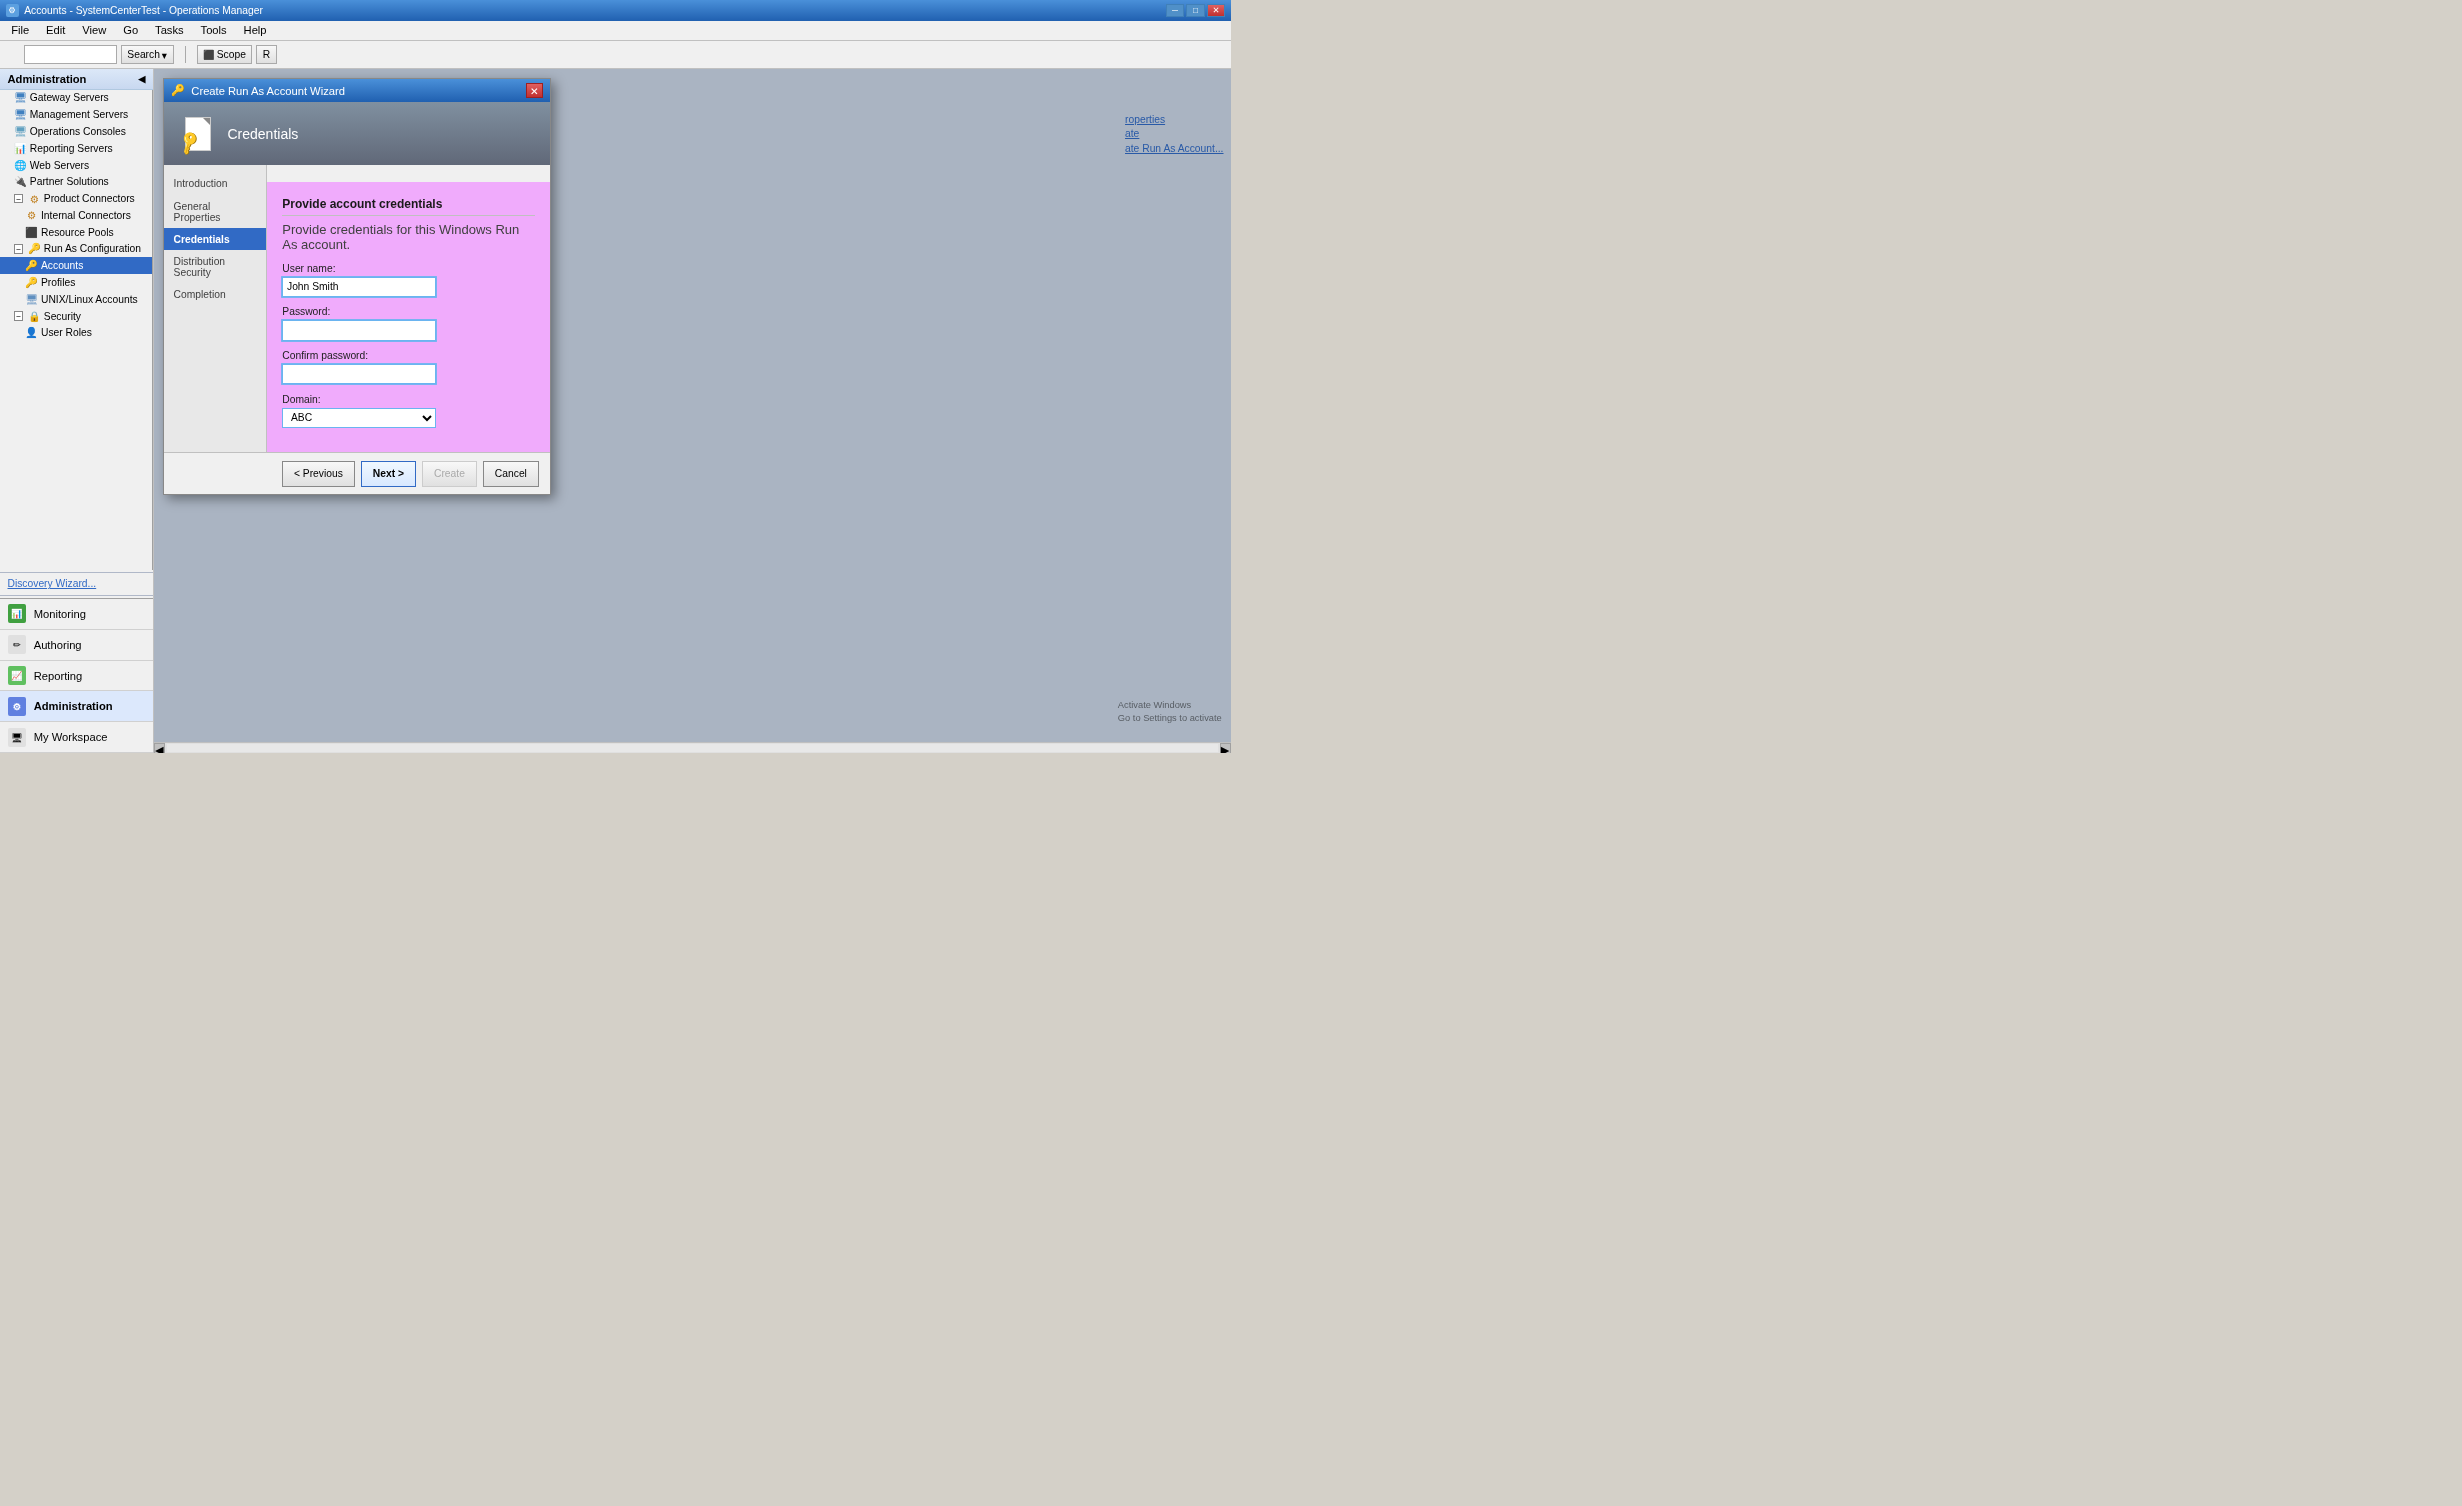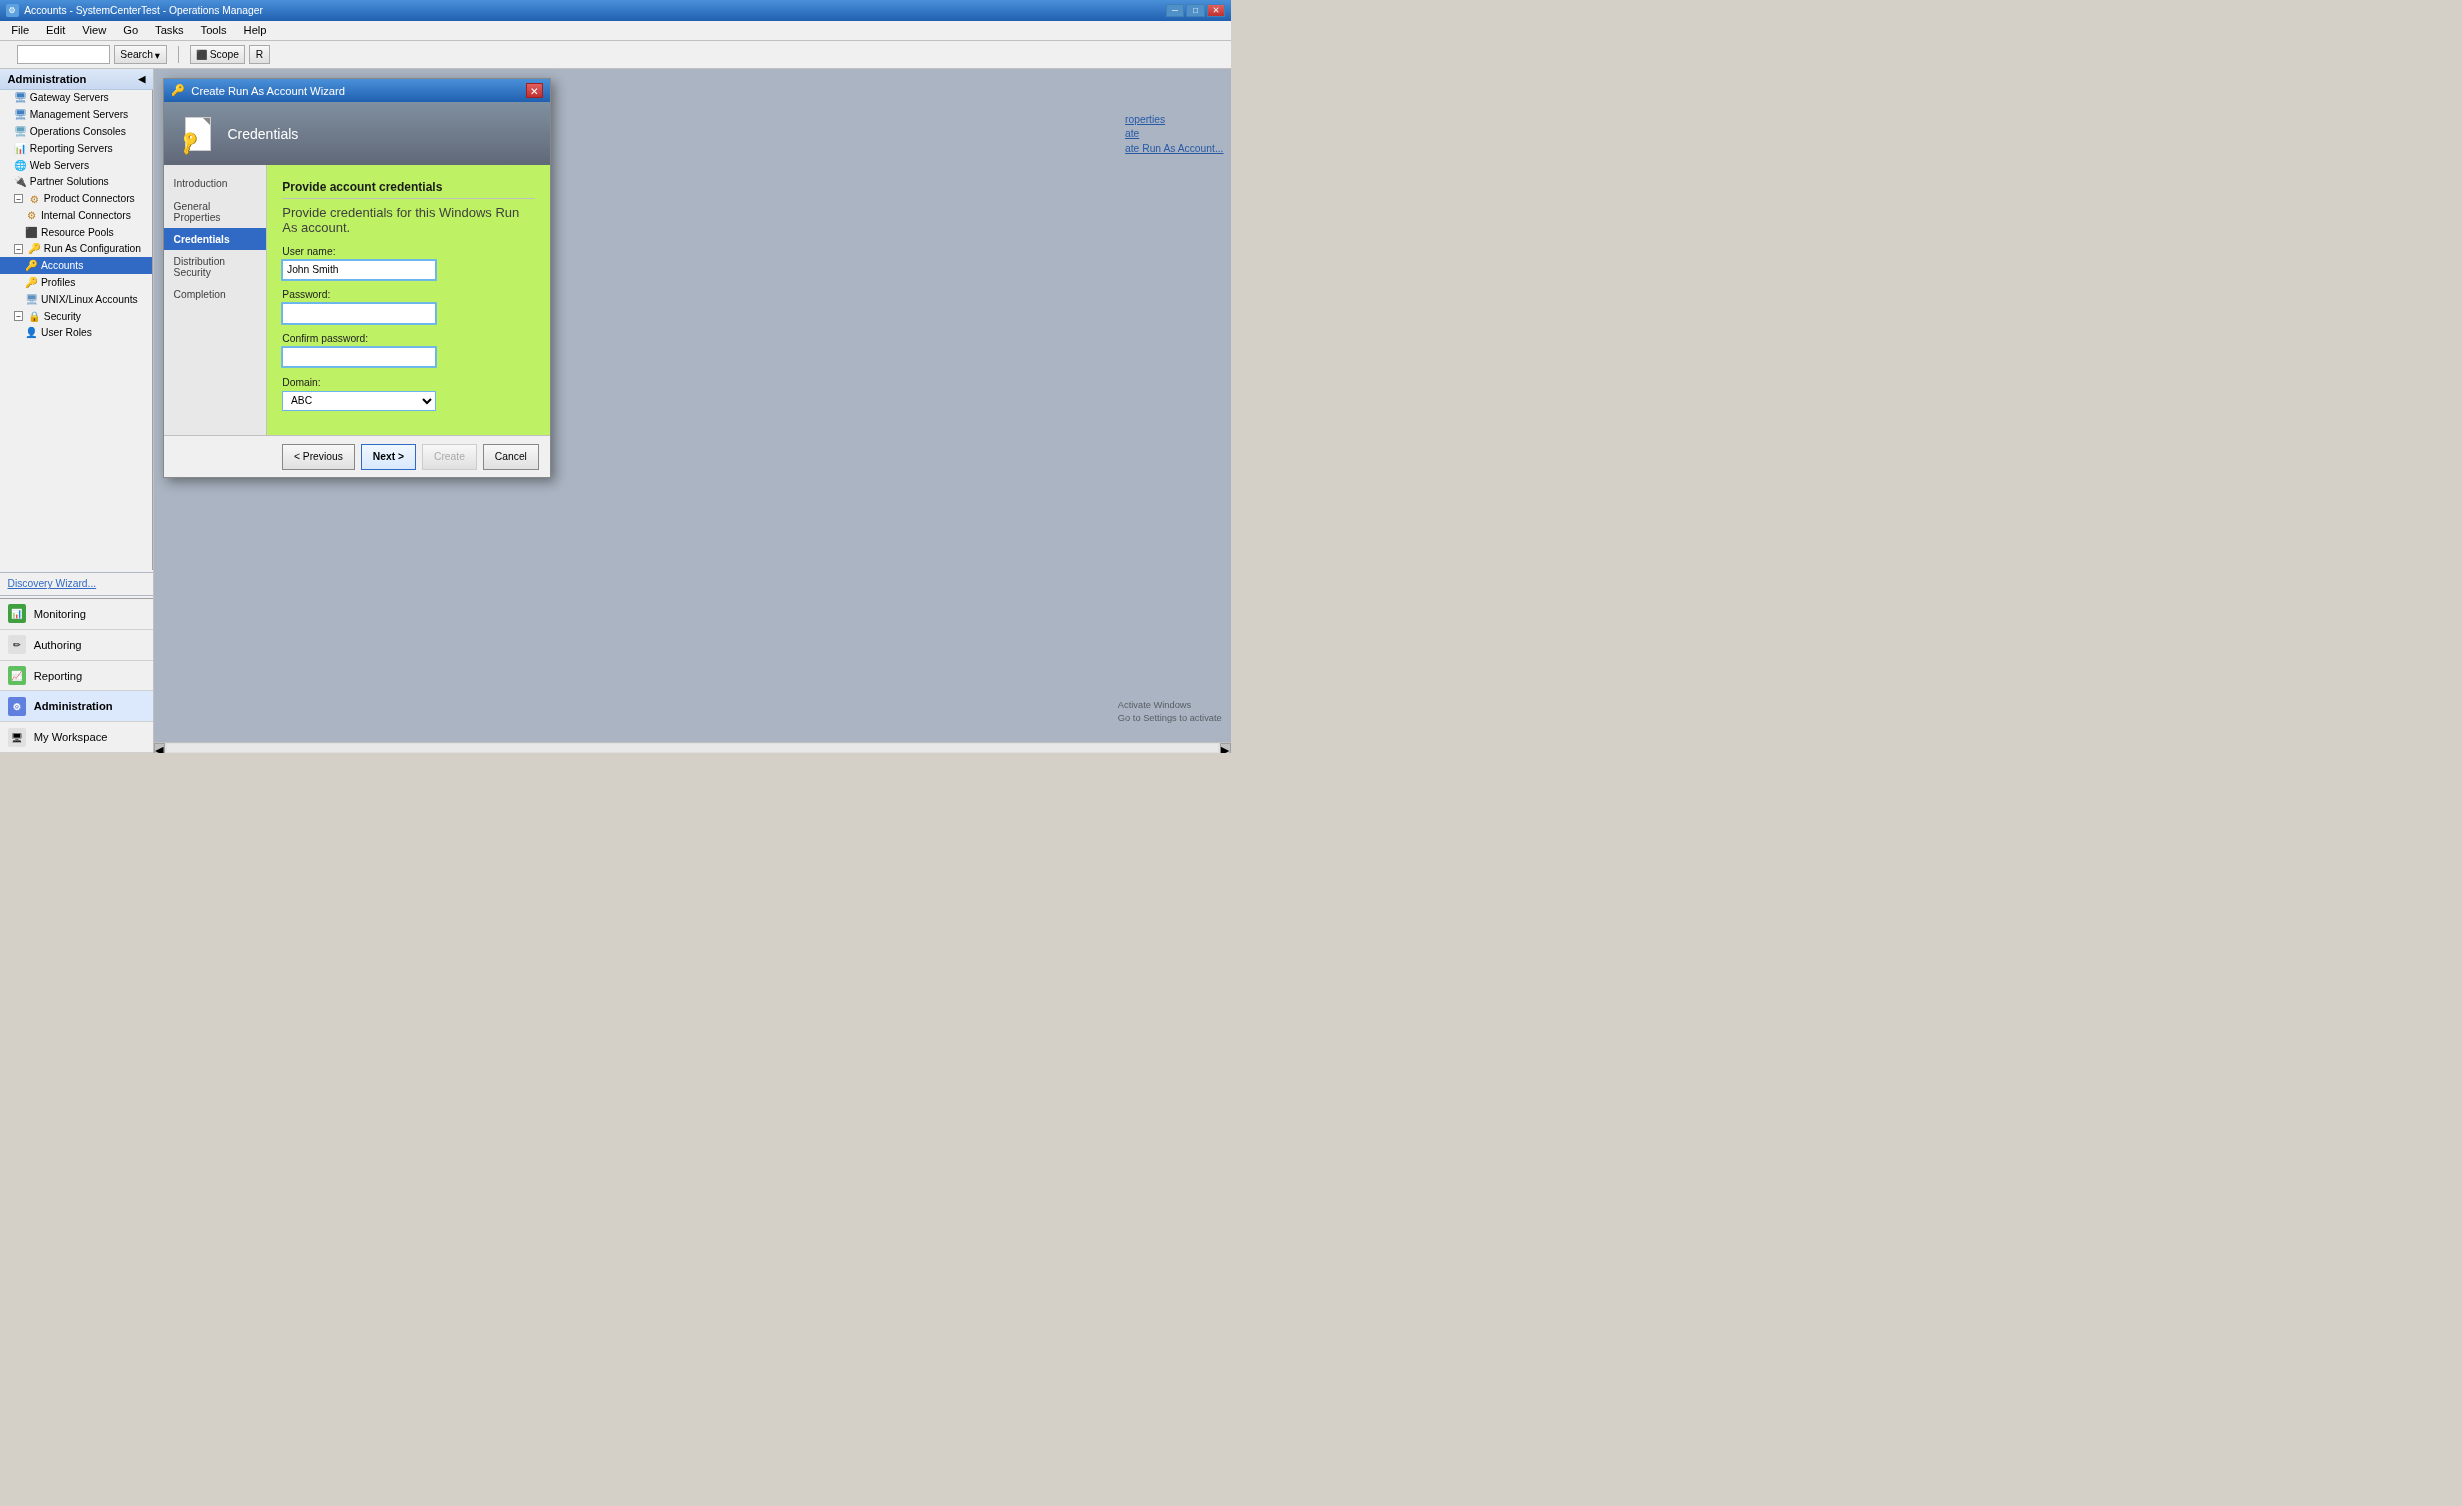--- a/index.html
+++ b/index.html
@@ -68,21 +68,21 @@
       font-size: 11.2px;
     }
 
     
     .toolbar {
       background: #f0f0f0;
       border-bottom: 0.9px solid #c0c0c0;
       height: 28px;
       display: flex;
       align-items: center;
-      padding: 0 17px;
+      padding: 0 24px;
       gap: 3.7px;
     }
     .search-box {
       border: 0.9px solid #aaa;
       background: white;
       height: 18.7px;
       width: 93px;
       padding: 0 3.7px;
       font-size: 10.3px;
     }
@@ -299,21 +299,22 @@
     .wizard-nav-item.active {
       background: #316ac5;
       color: white;
       font-weight: bold;
     }
 
     
     .wizard-content {
       flex: 1;
       padding: 15px;
-      background: #bef264;
+      background: #f0abfc;
+      margin-top: 17px;
     }
     .wizard-content h3 {
       font-size: 12px;
       font-weight: bold;
       color: #1a1a1a;
       margin-bottom: 5.6px;
       border-bottom: 0.9px solid #c0c0c0;
       padding-bottom: 3.7px;
     }
     .wizard-content .subtitle {

